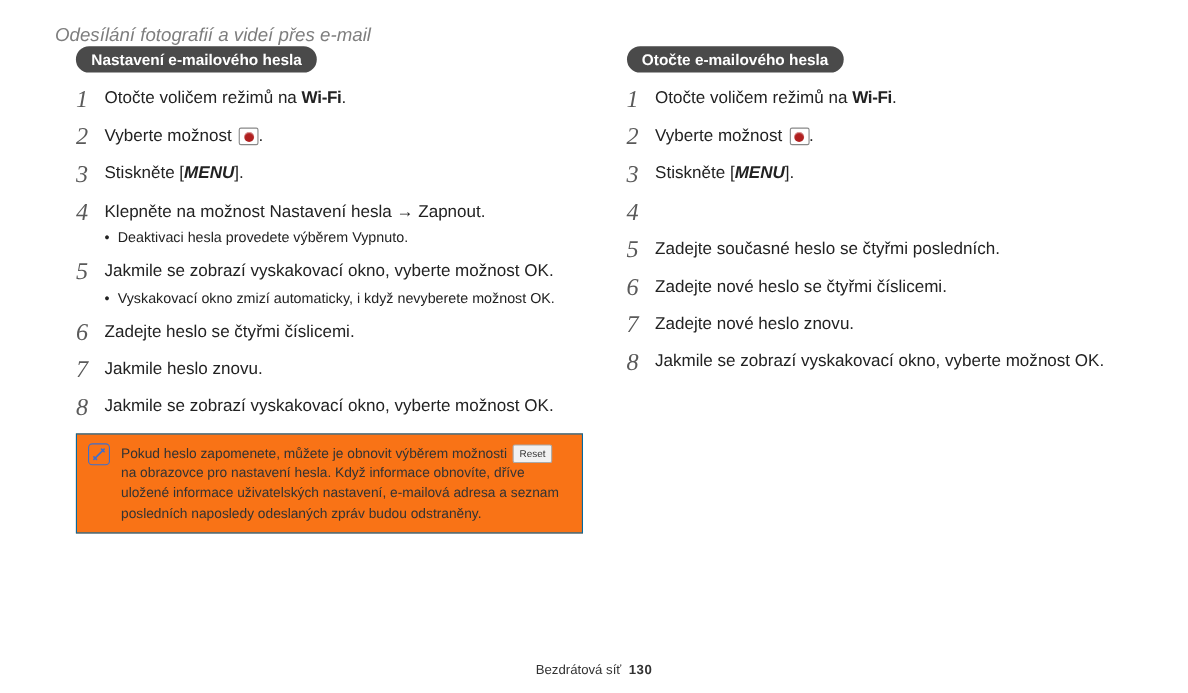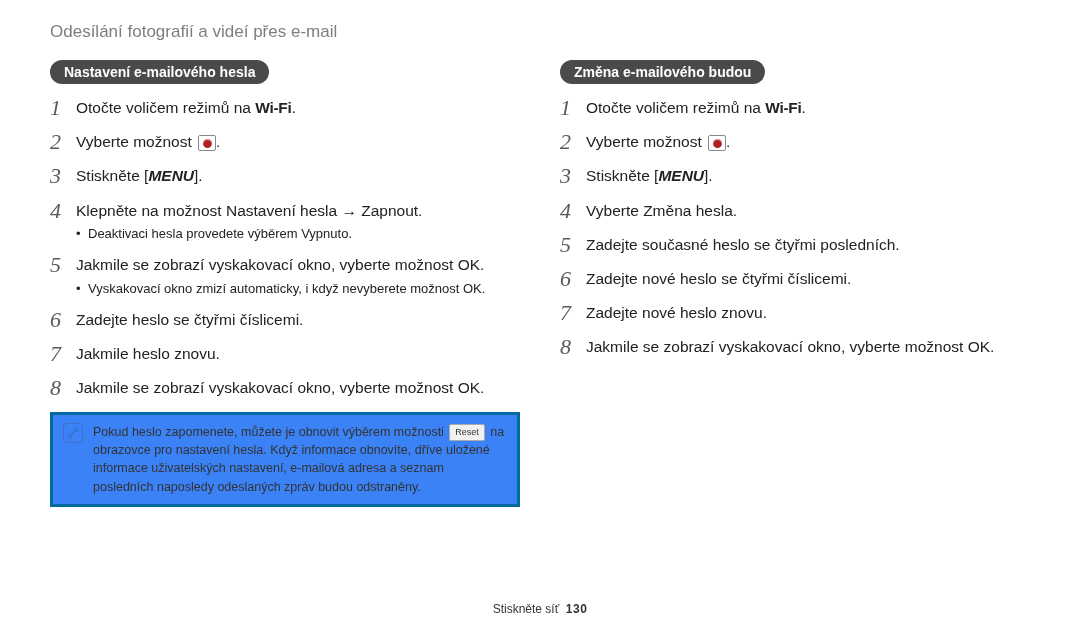--- a/index.html
+++ b/index.html
@@ -9,26 +9,27 @@
     color: #222;
     width: 1080px;
     height: 630px;
     box-sizing: border-box;
     padding: 22px 50px 10px 50px;
     position: relative;
   }
   .page-title {
     color: #7e7e7e;
     font-size: 17px;
-    margin-bottom: 18px;
     font-weight: 400;
+    font-style: italic;
   }
   .columns {
     display: flex;
     gap: 40px;
+    margin-left: 19px;
   }
   .col {
     flex: 1;
     min-width: 0;
   }
   .pill {
     display: inline-block;
     background: #4a4a4a;
     color: #fff;
     font-size: 14px;
@@ -110,27 +111,27 @@
     padding: 1px 5px;
     border: 1px solid #aaa;
     border-radius: 2px;
     background: #f1f1f1;
     vertical-align: middle;
     color: #333;
     margin: 0 2px;
   }
   .note-box {
     display: flex;
-    border: 3px solid #0369a1;
+    border: 1px solid #0369a1;
     padding: 8px 10px;
     margin-top: 12px;
     font-size: 12.5px;
     color: #333;
     line-height: 1.45;
-    background: #3b82f6;
+    background: #f97316;
   }
   .note-icon {
     flex-shrink: 0;
     width: 20px;
     height: 20px;
     border: 1.5px solid #3d6fcf;
     border-radius: 4px;
     color: #3d6fcf;
     font-style: italic;
     font-weight: 700;
@@ -237,21 +238,21 @@
             <path d="M16 4l4 4"></path>
           </svg>
       </span>
       <div>
         <span>Pokud heslo zapomenete, můžete je obnovit výběrem možnosti </span><span class="reset-chip">Reset</span><span> na obrazovce pro nastavení hesla. Když informace obnovíte, dříve uložené informace uživatelských nastavení, e-mailová adresa a seznam posledních naposledy odeslaných zpráv budou odstraněny.</span>
       </div>
     </div>
   </div>
 
   <div class="col">
-    <div class="pill">Změna e-mailového budou</div>
+    <div class="pill">Otočte e-mailového hesla</div>
     <ol class="steps">
 
       <li class="step">
         <span class="num">1</span>
         <span class="step-body">
           <span>Otočte voličem režimů na </span><span class="wifi">Wi-Fi</span><span>.</span>
         </span>
       </li>
 
       <li class="step">
@@ -263,23 +264,20 @@
 
       <li class="step">
         <span class="num">3</span>
         <span class="step-body">
           <span>Stiskněte [</span><span class="menu-btn">MENU</span><span>].</span>
         </span>
       </li>
 
       <li class="step">
         <span class="num">4</span>
-        <span class="step-body">
-          <span>Vyberte </span><b>Změna hesla</b><span>.</span>
-        </span>
       </li>
 
       <li class="step">
         <span class="num">5</span>
         <span class="step-body">Zadejte současné heslo se čtyřmi posledních.</span>
       </li>
 
       <li class="step">
         <span class="num">6</span>
         <span class="step-body">Zadejte nové heslo se čtyřmi číslicemi.</span>
@@ -296,14 +294,14 @@
           <span>Jakmile se zobrazí vyskakovací okno, vyberte možnost </span><b>OK</b><span>.</span>
         </span>
       </li>
 
     </ol>
   </div>
 
 </div>
 
 <div class="footer">
-  <span>Stiskněte síť</span>&nbsp;&nbsp;<span class="pg">130</span>
+  <span>Bezdrátová síť</span>&nbsp;&nbsp;<span class="pg">130</span>
 </div>
 
 </body></html>

